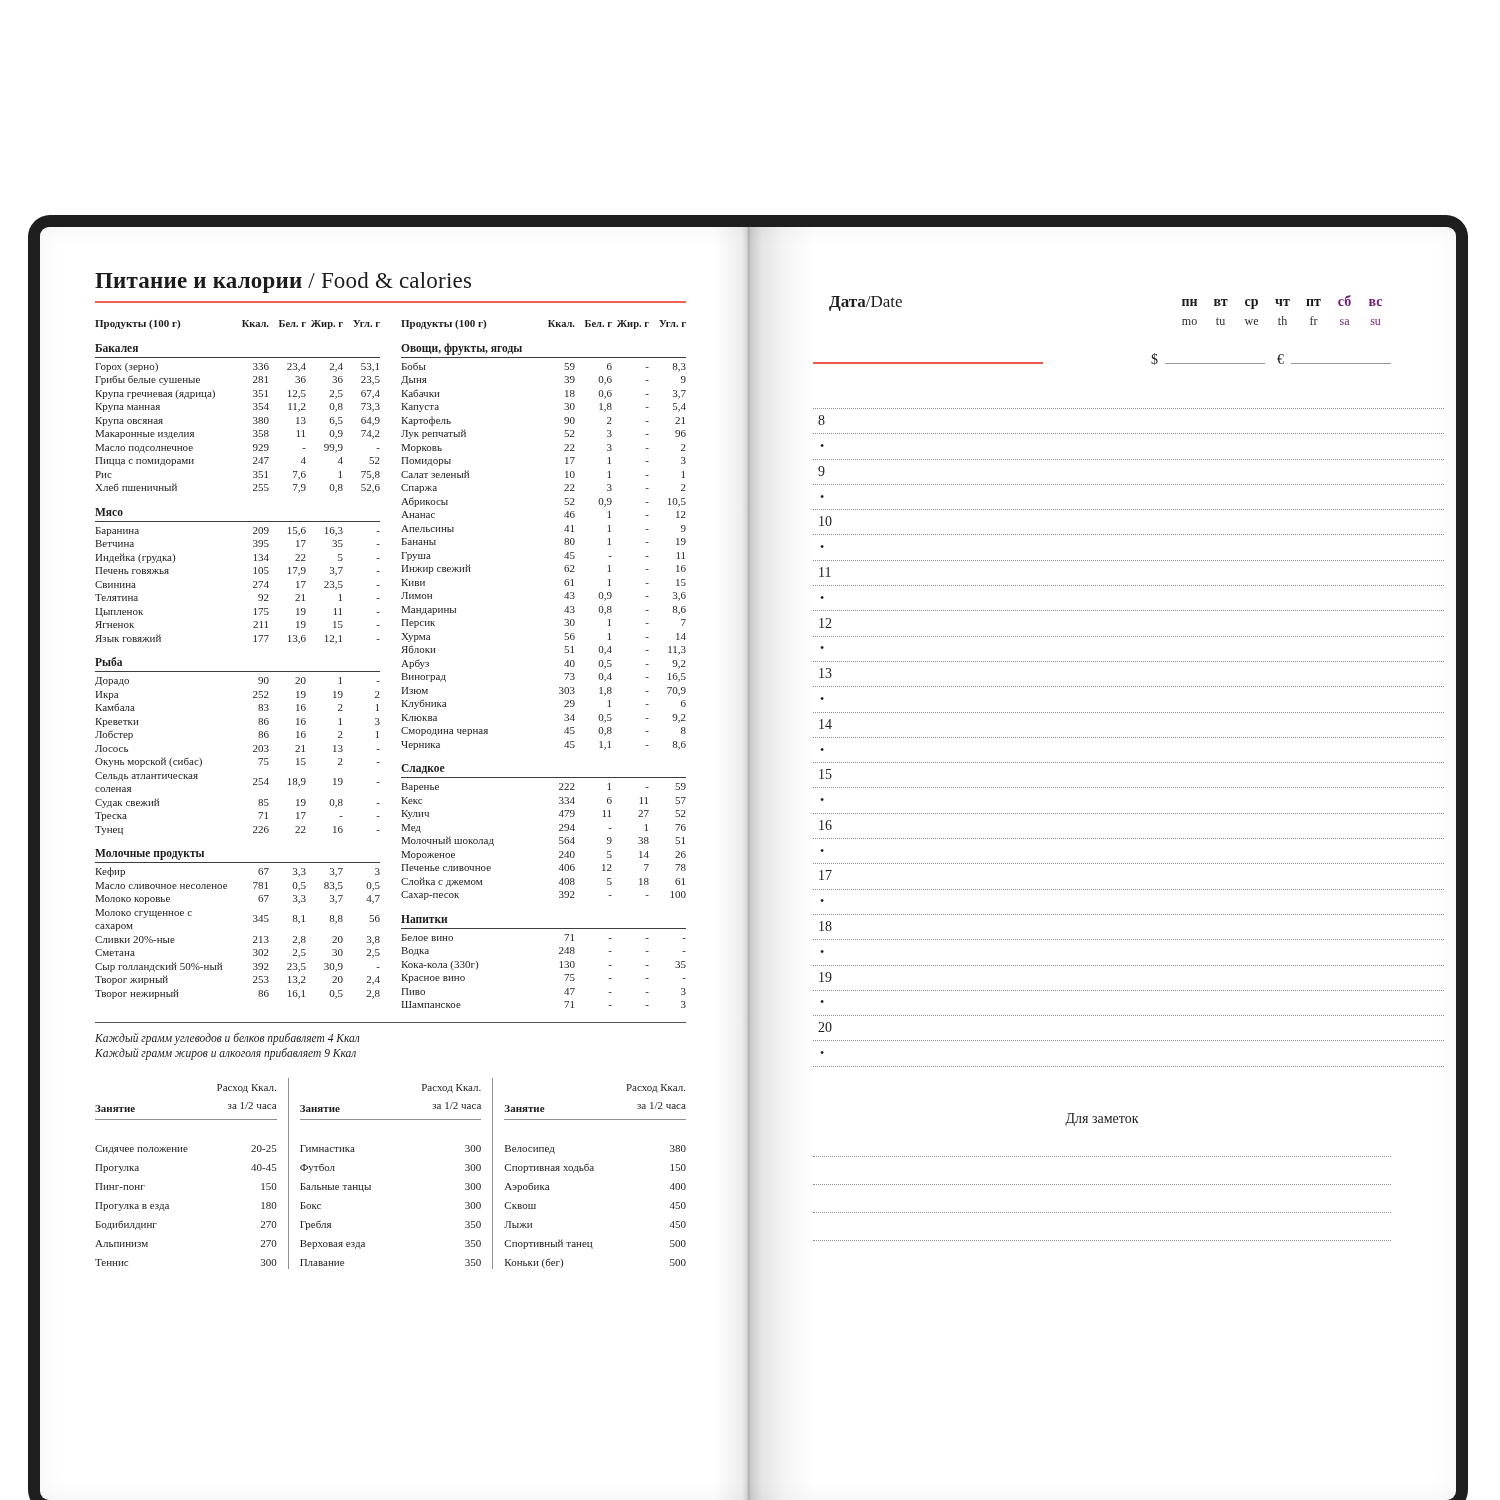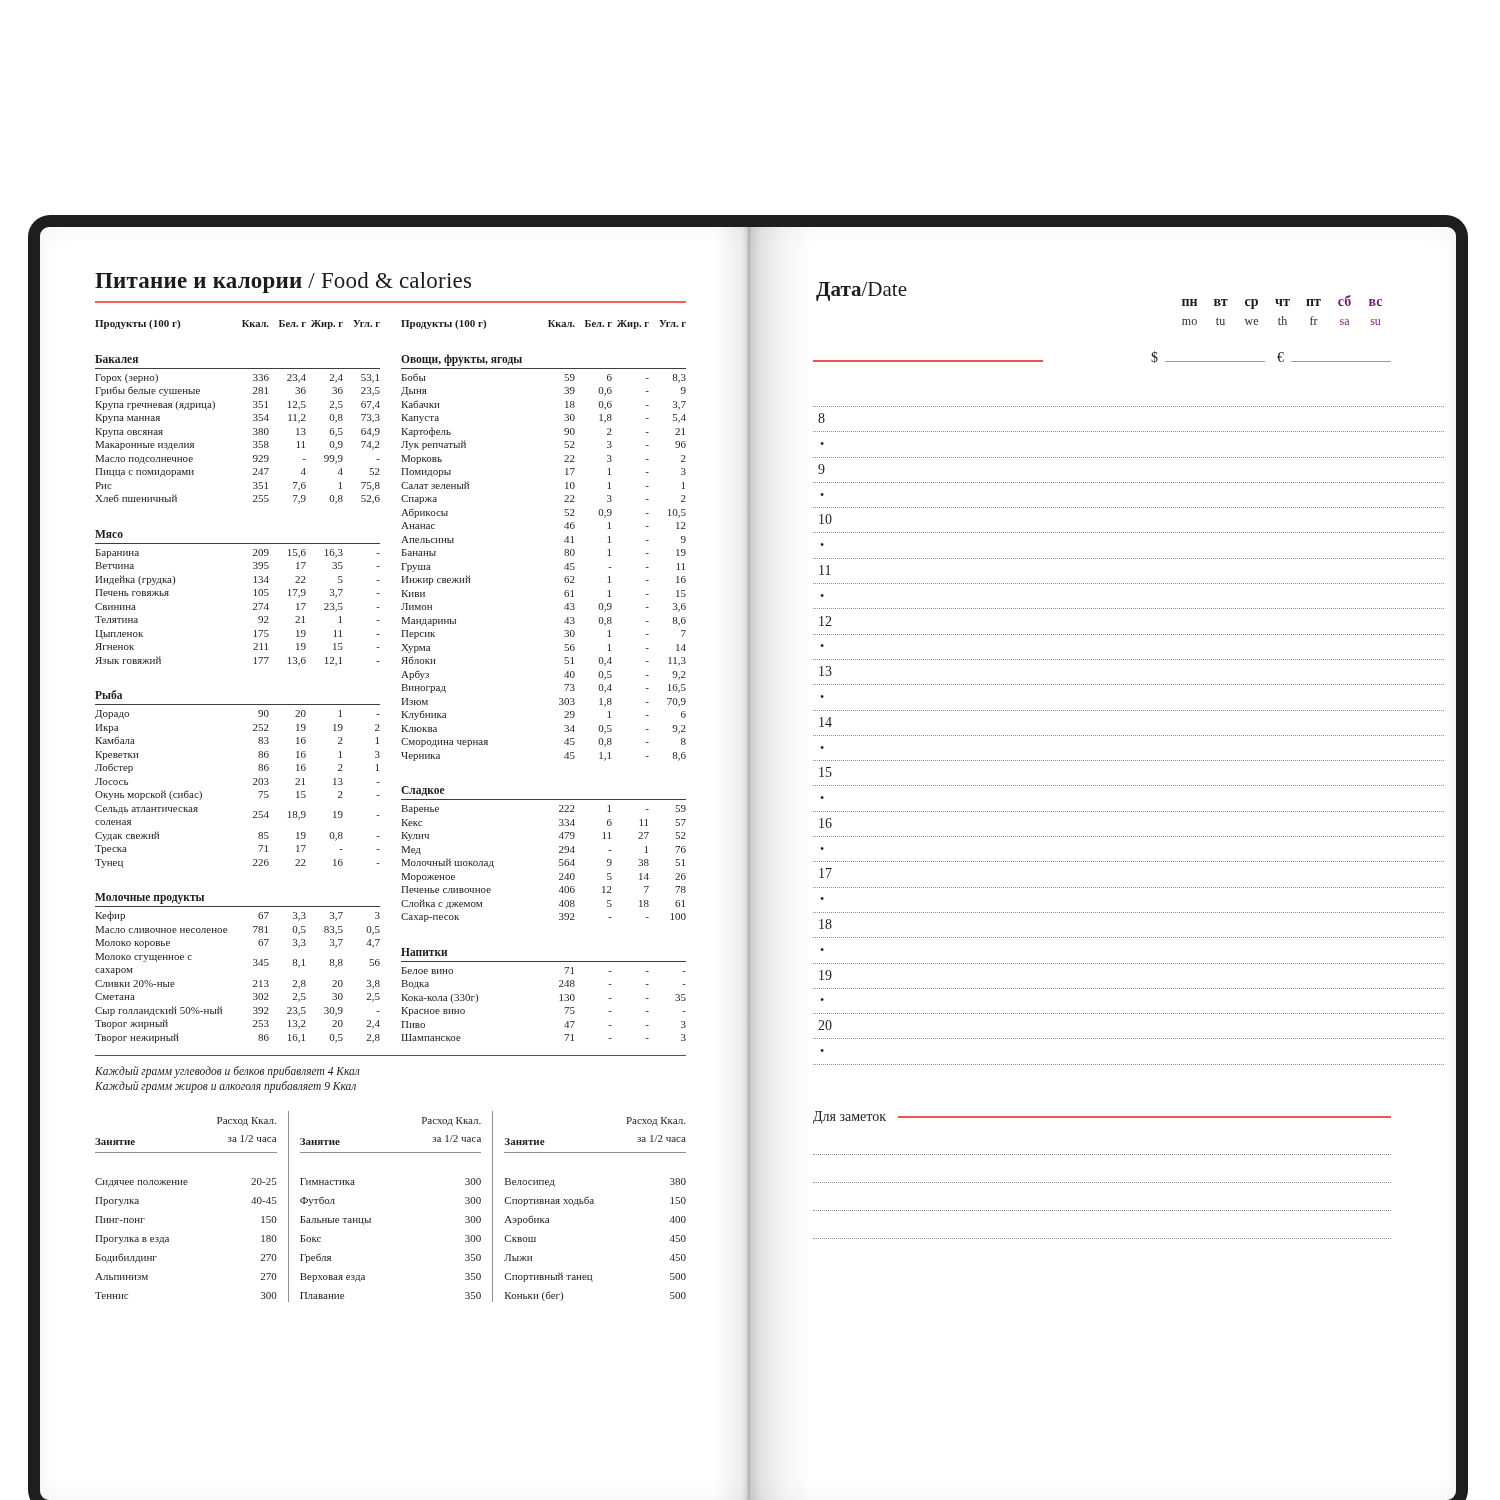--- a/index.html
+++ b/index.html
@@ -30,55 +30,55 @@
   .page-title{font-size:23px;line-height:26px;margin:0;font-weight:bold;letter-spacing:.2px;}
   .page-title .title-en{font-weight:normal;}
   .red-rule{height:2px;background:#f2605a;margin-top:7px;}
   .food-cols{display:flex;gap:21px;margin-top:14px;}
   .food-col{flex:1;min-width:0;}
   .frow{display:flex;align-items:center;font-size:11px;line-height:13.5px;}
   .frow .fname{flex:1;padding-right:4px;}
   .frow .fv{width:37px;flex:none;text-align:right;}
   .cols-header{font-weight:bold;}
   .cols-header .fv{font-size:10.5px;}
-  .fsection{margin-top:22px;}
+  .fsection{margin-top:11px;}
   .fsection-title{font-weight:bold;font-size:11.5px;line-height:13px;padding-bottom:2px;border-bottom:1px solid #3c3c3c;margin-bottom:2px;}
   .foot-rule{height:1px;background:#555;margin-top:10px;}
   .footnote{font-style:italic;font-size:11.5px;line-height:15px;margin:0;}
   .footnote:first-of-type{margin-top:8px;}
   .activities{display:flex;margin-top:17px;}
   .act-col{flex:1;padding:0 11px;border-left:1px solid #8f8f8f;}
   .act-col:first-child{border-left:none;padding-left:0;}
   .act-col:last-child{padding-right:0;}
   .act-header{display:flex;justify-content:space-between;align-items:flex-end;border-bottom:1px solid #8f8f8f;padding-bottom:5px;font-size:11px;}
   .act-header .ah-left{font-weight:bold;}
   .act-header .ah-right{text-align:right;line-height:18px;white-space:pre-line;}
   .act-rows{padding-top:16px;}
   .act-row{display:flex;justify-content:space-between;font-size:11px;line-height:13px;margin-top:6px;}
   
   .right-header{display:flex;justify-content:space-between;align-items:flex-start;}
-  .date-title{font-size:21px;line-height:24px;margin:3px;font-weight:bold;}
+  .date-title{font-size:17px;line-height:24px;margin:16px;font-weight:bold;}
   .date-title .light{font-weight:normal;}
   .weekdays{margin-right:55px;margin-top:20px;}
   .wd-row{display:flex;}
   .wd{width:31px;text-align:center;}
   .wd-ru .wd{font-weight:bold;font-size:14px;line-height:16px;}
   .wd-en .wd{font-size:12px;line-height:14px;margin-top:4px;color:#2b2b2b;}
   .wd.red{color:#701a75;}
   .money-row{display:flex;align-items:flex-end;margin-top:20px;height:18px;}
   .red-line{width:230px;height:2px;background:#f0554e;margin-bottom:4px;}
   .money-spacer{flex:1;}
   .cur-sym{font-size:14px;line-height:16px;}
   .cur-line{width:100px;height:1px;background:#9a9a9a;margin:0 0 4px 7px;}
   .cur-gap{width:12px;}
   .money-end{width:55px;}
   .hours{margin-top:40px;border-top:1px dotted #8f8f8f;margin-right:2px;}
   .hrow{height:25.3px;box-sizing:border-box;border-bottom:1px dotted #8f8f8f;display:flex;align-items:center;padding-left:5px;font-size:14px;}
   .hrow.brow{font-size:12px;padding-left:7px;}
-  .notes-head{display:flex;align-items:center;margin-top:44px;margin-right:55px;}
+  .notes-head{display:flex;align-items:center;margin-top:44px;margin-right:55px;flex-direction:column;}
   .notes-label{font-size:14px;}
   .red-line2{flex:1;height:2px;background:#f0554e;margin-left:12px;}
   .note-lines{margin-right:55px;margin-top:2px;}
   .nline{height:27px;border-bottom:1px dotted #8f8f8f;}
 </style>
 </head>
 <body>
 
 <div class="book">
   <div class="pages">

